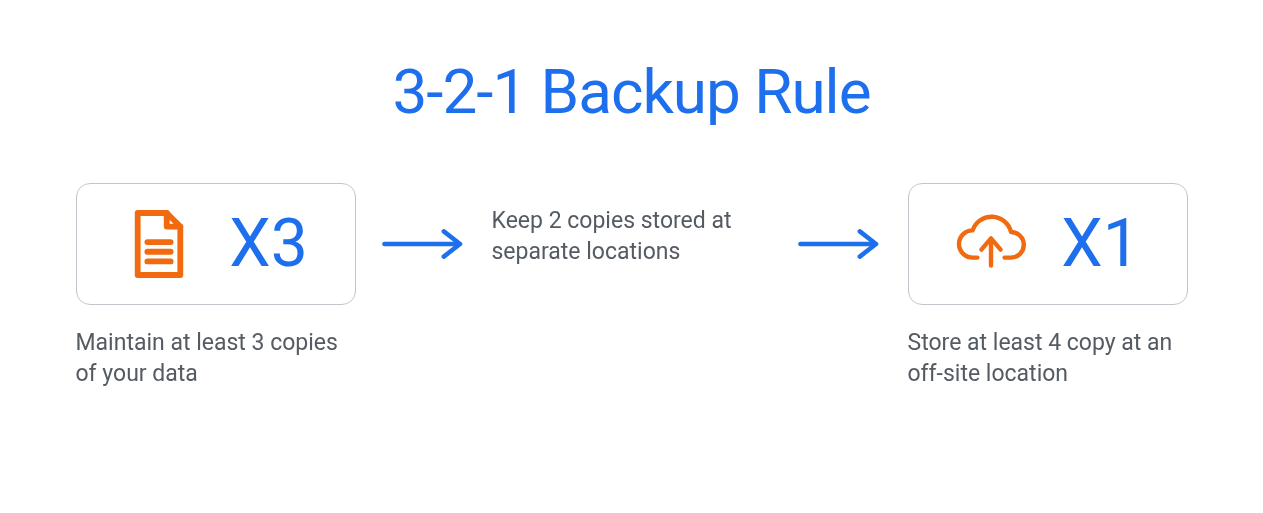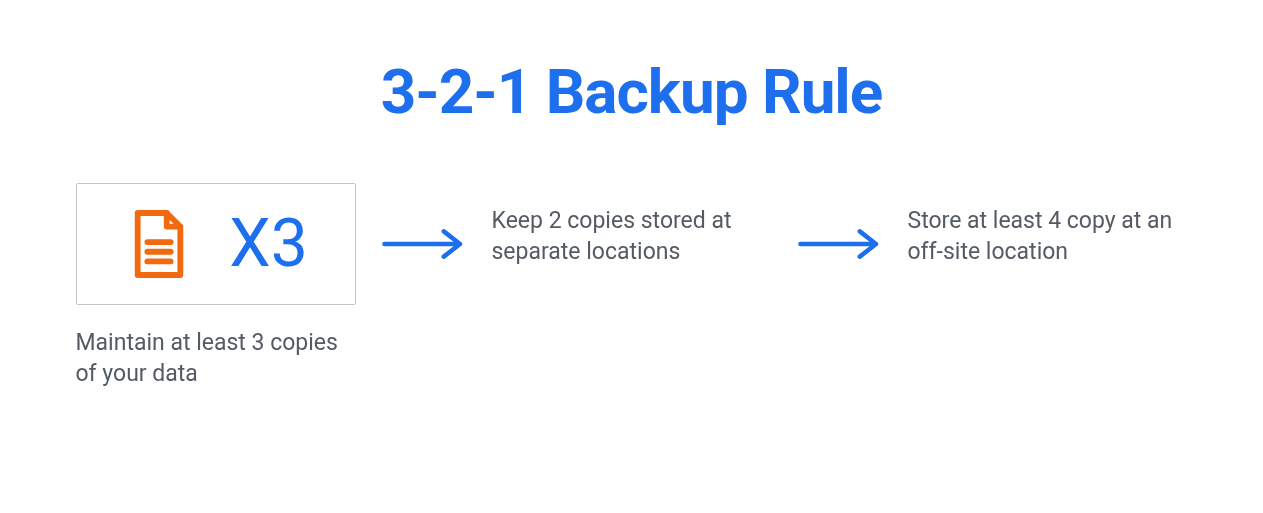--- a/index.html
+++ b/index.html
@@ -11,40 +11,40 @@
     background: #ffffff;
     font-family: -apple-system, BlinkMacSystemFont, "Segoe UI", Roboto, Arial, sans-serif;
     display: flex;
     flex-direction: column;
     align-items: center;
     justify-content: flex-start;
     padding-top: 55px;
   }
   .title {
     font-size: 62px;
-    font-weight: 700;
+    font-weight: 400;
     color: #1e6fed;
     letter-spacing: -1px;
     margin-bottom: 55px;
   }
   .row {
     display: flex;
     align-items: flex-start;
     gap: 18px;
   }
   .step {
     display: flex;
     flex-direction: column;
     align-items: center;
   }
   .card {
     width: 280px;
     height: 122px;
     border: 1.5px solid #c2c6cc;
-    border-radius: 2px;
+    border-radius: 14px;
     display: flex;
     align-items: center;
     justify-content: center;
     gap: 34px;
     padding: 8px 10px;
   }
   .icon-wrap {
     width: 72px;
     height: 72px;
     display: flex;
@@ -111,16 +111,26 @@
   </div>
 
   <div class="arrow-box">
     <svg viewBox="0 0 100 40" width="90" height="40" fill="none" stroke="#1e6fed" stroke-width="5" stroke-linecap="round" stroke-linejoin="round">
       <line x1="6" y1="20" x2="88" y2="20"></line>
       <polyline points="72,6 90,20 72,34"></polyline>
     </svg>
   </div>
 
   <div class="step">
+    <div class="card">
+      <span class="icon-wrap">
+        <svg viewBox="0 0 90 70" width="82" height="64" fill="none" stroke="#f26a0f" stroke-width="5.5" stroke-linecap="round" stroke-linejoin="round">
+          <path d="M28 52 H22 A17 17 0 0 1 22 18 A25 25 0 0 1 70 20 A16 16 0 0 1 70 52 H62"></path>
+          <line x1="45" y1="62" x2="45" y2="32"></line>
+          <polyline points="33,42 45,28 57,42"></polyline>
+        </svg>
+      </span>
+      <span class="xnum">X1</span>
+    </div>
     <div class="caption">Store at least 4 copy at an off-site location</div>
   </div>
 
 </div>
 
 </body></html>

